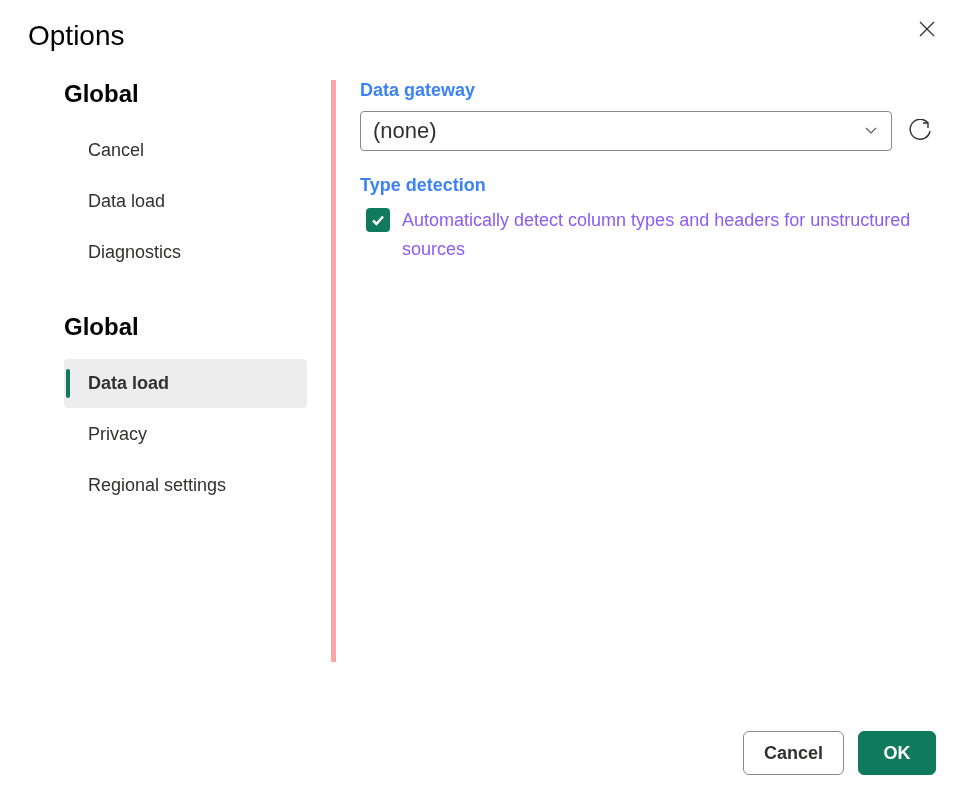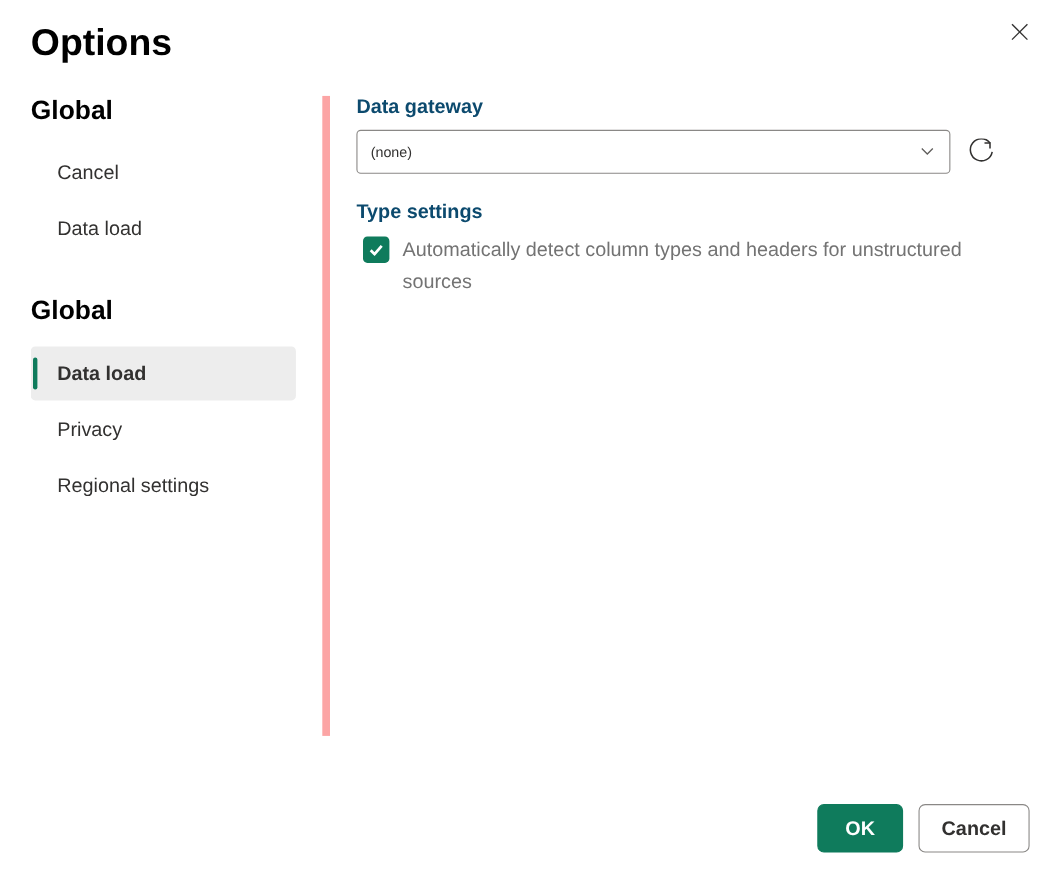--- a/index.html
+++ b/index.html
@@ -22,42 +22,43 @@
       padding: 20px 28px 20px 28px;
       display: flex;
       flex-direction: column;
     }
     .header-row {
       display: flex;
       justify-content: space-between;
       align-items: flex-start;
     }
     .dialog-title {
-      font-size: 34px;
-      font-weight: 700;
+      font-size: 28px;
+      font-weight: 400;
       color: #000000;
       margin-bottom: 28px;
     }
     .close-btn {
       cursor: pointer;
       padding: 4px;
       color: #323130;
       margin-top: -4px;
       margin-right: -4px;
     }
     .body {
       display: flex;
       flex: 1;
       overflow: hidden;
     }
     .sidebar {
       width: 272px;
       padding-right: 24px;
-      border-right: 7px solid #fca5a5;
+      border-right: 5px solid #fca5a5;
       height: 582px;
+      margin-left: 36px;
     }
     .section-header {
       font-size: 24px;
       font-weight: 600;
       color: #000000;
       margin-bottom: 18px;
       margin-top: 0;
     }
     .section-header.project {
       margin-top: 36px;
@@ -86,42 +87,42 @@
       border-radius: 2px;
     }
     .content {
       flex: 1;
       padding-left: 24px;
       padding-top: 0;
     }
     .field-label {
       font-size: 18px;
       font-weight: 600;
-      color: #0c4a6e;
+      color: #3b82f6;
       margin-bottom: 10px;
       display: block;
     }
     .field-row {
       display: flex;
       align-items: center;
       gap: 12px;
       margin-bottom: 24px;
     }
     .dropdown {
       flex: 1;
       max-width: 540px;
       height: 40px;
       border: 1px solid #8a8886;
       border-radius: 4px;
       background: #ffffff;
       display: flex;
       align-items: center;
       justify-content: space-between;
       padding: 0 12px;
-      font-size: 13px;
+      font-size: 22px;
       cursor: pointer;
       color: #323130;
     }
     .dropdown-chevron {
       color: #605e5c;
     }
     .refresh-btn {
       width: 32px;
       height: 32px;
       display: flex;
@@ -149,21 +150,21 @@
       margin-top: 2px;
       margin-left: 6px;
     }
     .checkbox svg {
       stroke: #ffffff;
       stroke-width: 2.5;
       fill: none;
     }
     .checkbox-label {
       font-size: 18px;
-      color: #737373;
+      color: #8b5cf6;
       line-height: 1.6;
       max-width: 560px;
     }
     .footer {
       display: flex;
       justify-content: flex-end;
       gap: 14px;
       padding-top: 20px;
     }
     .btn {
@@ -204,20 +205,23 @@
   </div>
 
   <div class="body">
     <div class="sidebar">
       <div class="section-header">Global</div>
       <div class="nav-item">
         <span>Cancel</span>
       </div>
       <div class="nav-item">
         <span>Data load</span>
+      </div>
+      <div class="nav-item">
+        <span>Diagnostics</span>
       </div>
 
       <div class="section-header project">Global</div>
       <div class="nav-item selected">
         <span>Data load</span>
       </div>
       <div class="nav-item">
         <span>Privacy</span>
       </div>
       <div class="nav-item">
@@ -237,33 +241,33 @@
           </span>
         </div>
         <div class="refresh-btn">
           <svg width="24" height="24" viewBox="0 0 24 24">
             <path d="M 20 4 A 10 10 0 1 0 22 12" fill="none" stroke="#323130" stroke-width="1.4"></path>
             <polyline points="15,4 20,4 20,9" fill="none" stroke="#323130" stroke-width="1.4"></polyline>
           </svg>
         </div>
       </div>
 
-      <label class="field-label">Type settings</label>
+      <label class="field-label">Type detection</label>
       <div class="checkbox-row">
         <div class="checkbox">
           <svg width="16" height="16" viewBox="0 0 16 16">
             <polyline points="3,8.5 6.5,12 13,4.5"></polyline>
           </svg>
         </div>
         <div class="checkbox-label">Automatically detect column types and headers for unstructured sources</div>
       </div>
     </div>
   </div>
 
   <div class="footer">
+    <div class="btn btn-secondary">
+      <span>Cancel</span>
+    </div>
     <div class="btn btn-primary">
       <span>OK</span>
     </div>
-    <div class="btn btn-secondary">
-      <span>Cancel</span>
-    </div>
   </div>
 </div>
 
 </body></html>

